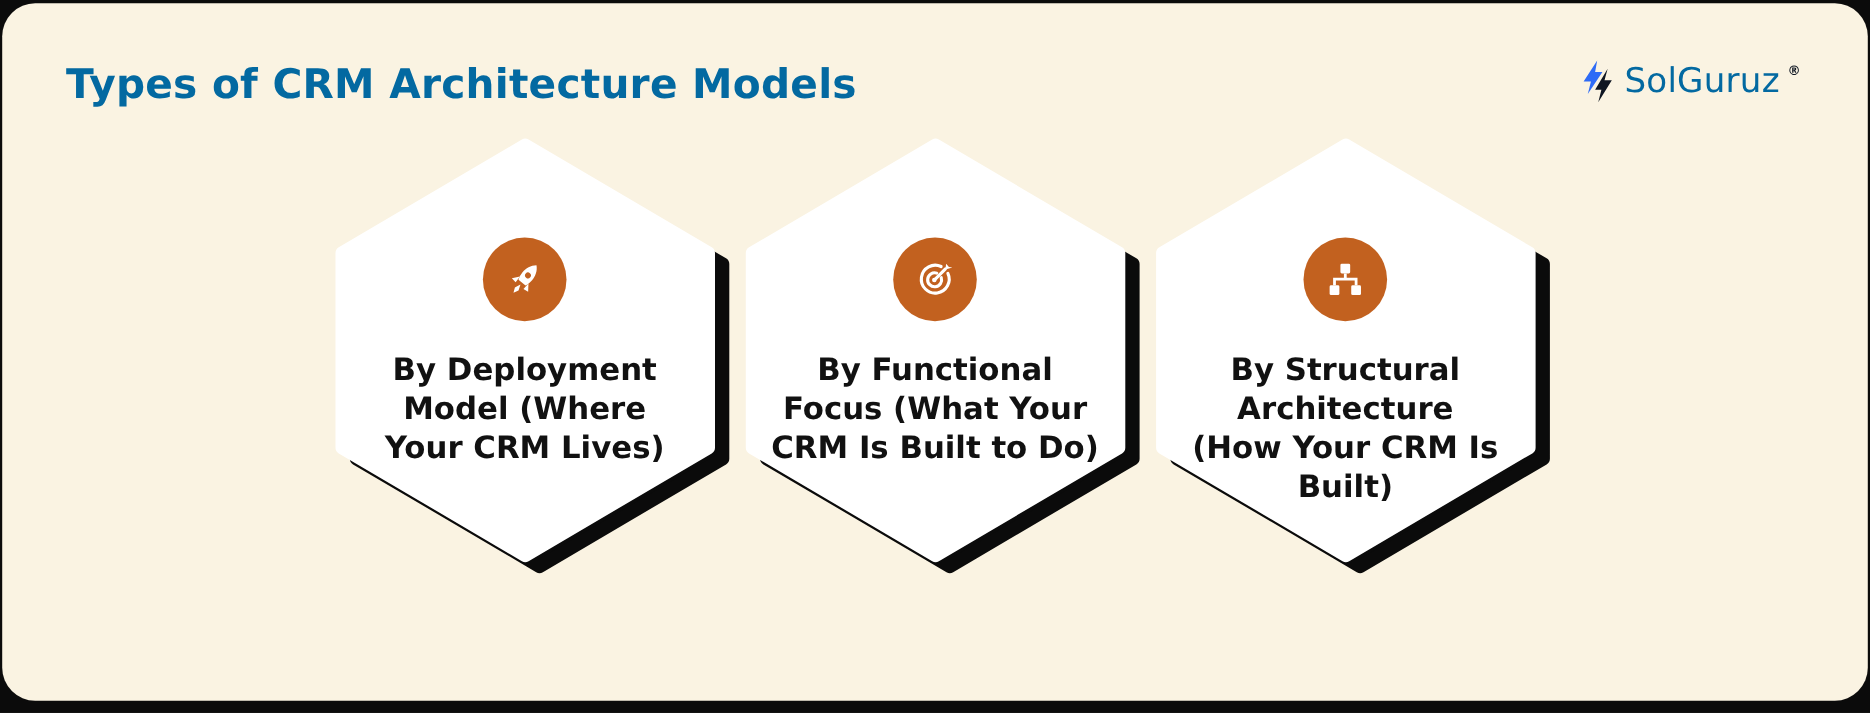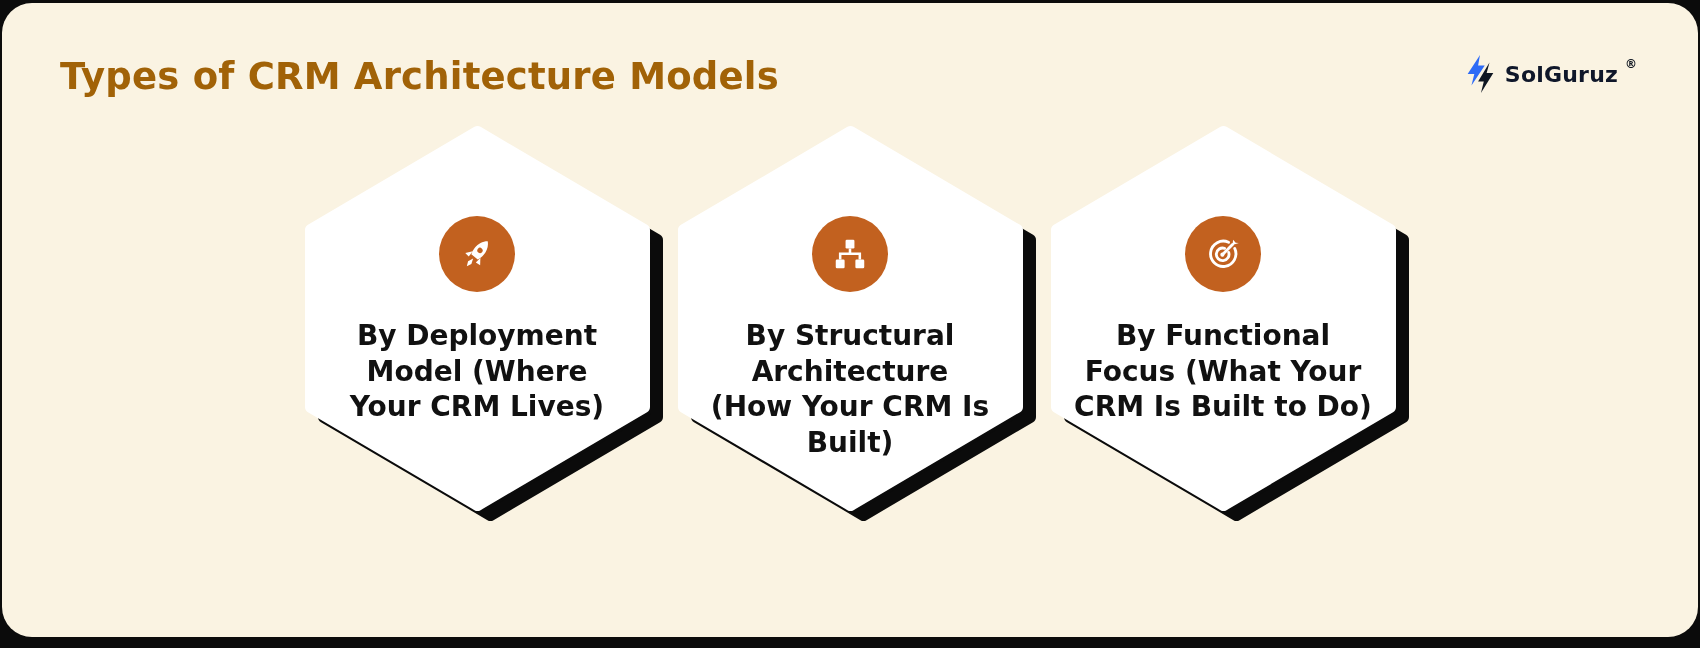--- a/index.html
+++ b/index.html
@@ -23,33 +23,33 @@
   .header {
     display: flex;
     justify-content: space-between;
     align-items: flex-start;
     padding: 48px 62px 0 58px;
   }
   .page-title {
     font-size: 37px;
     font-weight: 800;
     letter-spacing: 0.2px;
-    color: #a16207;
+    color: #0369a1;
     margin: 4px 0 0 0;
   }
   .logo {
     display: flex;
     align-items: center;
     gap: 6px;
     margin-top: 2px;
   }
   .logo-text {
-    font-size: 22px;
-    font-weight: 700;
-    color: #0f172a;
+    font-size: 31px;
+    font-weight: 400;
+    color: #0369a1;
     letter-spacing: 0.2px;
   }
   .logo-reg {
     font-size: 12px;
     font-weight: 700;
     color: #0f1622;
     vertical-align: top;
     position: relative;
     top: -10px;
     left: 1px;
@@ -147,43 +147,43 @@
     </div>
 
     <div class="hex-card">
       <svg class="hex-svg" width="362" height="400" viewBox="0 0 362 400">
         <polygon points="185.5,16 352,114 352,291 185.5,389 19,291 19,114" fill="#0b0b0b" stroke="#0b0b0b" stroke-width="12" stroke-linejoin="round"></polygon>
         <polygon points="172.5,6 339,104 339,281 172.5,379 6,281 6,104" fill="#ffffff" stroke="#ffffff" stroke-width="12" stroke-linejoin="round"></polygon>
       </svg>
       <div class="hex-content">
         <div class="icon-circle">
           <svg width="38" height="38" viewBox="0 0 24 24" aria-hidden="true">
-            <rect x="9.2" y="3" width="5.6" height="5.6" rx="0.8" fill="#ffffff"></rect>
-            <rect x="3" y="15.4" width="5.6" height="5.6" rx="0.8" fill="#ffffff"></rect>
-            <rect x="15.4" y="15.4" width="5.6" height="5.6" rx="0.8" fill="#ffffff"></rect>
-            <path d="M12 8.6v3.2M5.8 15.4v-3.6h12.4v3.6" fill="none" stroke="#ffffff" stroke-width="1.6"></path>
+            <path d="M19.4 8.5a8 8 0 1 1-3.9-3.9" fill="none" stroke="#ffffff" stroke-width="1.8" stroke-linecap="round"></path>
+            <path d="M15.6 11a4 4 0 1 1-2.6-2.6" fill="none" stroke="#ffffff" stroke-width="1.8" stroke-linecap="round"></path>
+            <circle cx="11.6" cy="12.4" r="1.3" fill="#ffffff"></circle>
+            <path d="M11.6 12.4 18 6" fill="none" stroke="#ffffff" stroke-width="1.8" stroke-linecap="round"></path>
+            <path d="M18 6l.4-3 1.6 1.9 2 .2-3 .9z" fill="#ffffff"></path>
           </svg>
         </div>
-        <div class="card-label" style="width:286px;">By Structural Architecture (How Your CRM Is Built)</div>
+        <div class="card-label" style="width:304px;">By Functional Focus (What Your CRM Is Built to Do)</div>
       </div>
     </div>
 
     <div class="hex-card">
       <svg class="hex-svg" width="362" height="400" viewBox="0 0 362 400">
         <polygon points="185.5,16 352,114 352,291 185.5,389 19,291 19,114" fill="#0b0b0b" stroke="#0b0b0b" stroke-width="12" stroke-linejoin="round"></polygon>
         <polygon points="172.5,6 339,104 339,281 172.5,379 6,281 6,104" fill="#ffffff" stroke="#ffffff" stroke-width="12" stroke-linejoin="round"></polygon>
       </svg>
       <div class="hex-content">
         <div class="icon-circle">
           <svg width="38" height="38" viewBox="0 0 24 24" aria-hidden="true">
-            <path d="M19.4 8.5a8 8 0 1 1-3.9-3.9" fill="none" stroke="#ffffff" stroke-width="1.8" stroke-linecap="round"></path>
-            <path d="M15.6 11a4 4 0 1 1-2.6-2.6" fill="none" stroke="#ffffff" stroke-width="1.8" stroke-linecap="round"></path>
-            <circle cx="11.6" cy="12.4" r="1.3" fill="#ffffff"></circle>
-            <path d="M11.6 12.4 18 6" fill="none" stroke="#ffffff" stroke-width="1.8" stroke-linecap="round"></path>
-            <path d="M18 6l.4-3 1.6 1.9 2 .2-3 .9z" fill="#ffffff"></path>
+            <rect x="9.2" y="3" width="5.6" height="5.6" rx="0.8" fill="#ffffff"></rect>
+            <rect x="3" y="15.4" width="5.6" height="5.6" rx="0.8" fill="#ffffff"></rect>
+            <rect x="15.4" y="15.4" width="5.6" height="5.6" rx="0.8" fill="#ffffff"></rect>
+            <path d="M12 8.6v3.2M5.8 15.4v-3.6h12.4v3.6" fill="none" stroke="#ffffff" stroke-width="1.6"></path>
           </svg>
         </div>
-        <div class="card-label" style="width:304px;">By Functional Focus (What Your CRM Is Built to Do)</div>
+        <div class="card-label" style="width:286px;">By Structural Architecture (How Your CRM Is Built)</div>
       </div>
     </div>
 
   </div>
 </div>
 
 </body></html>

